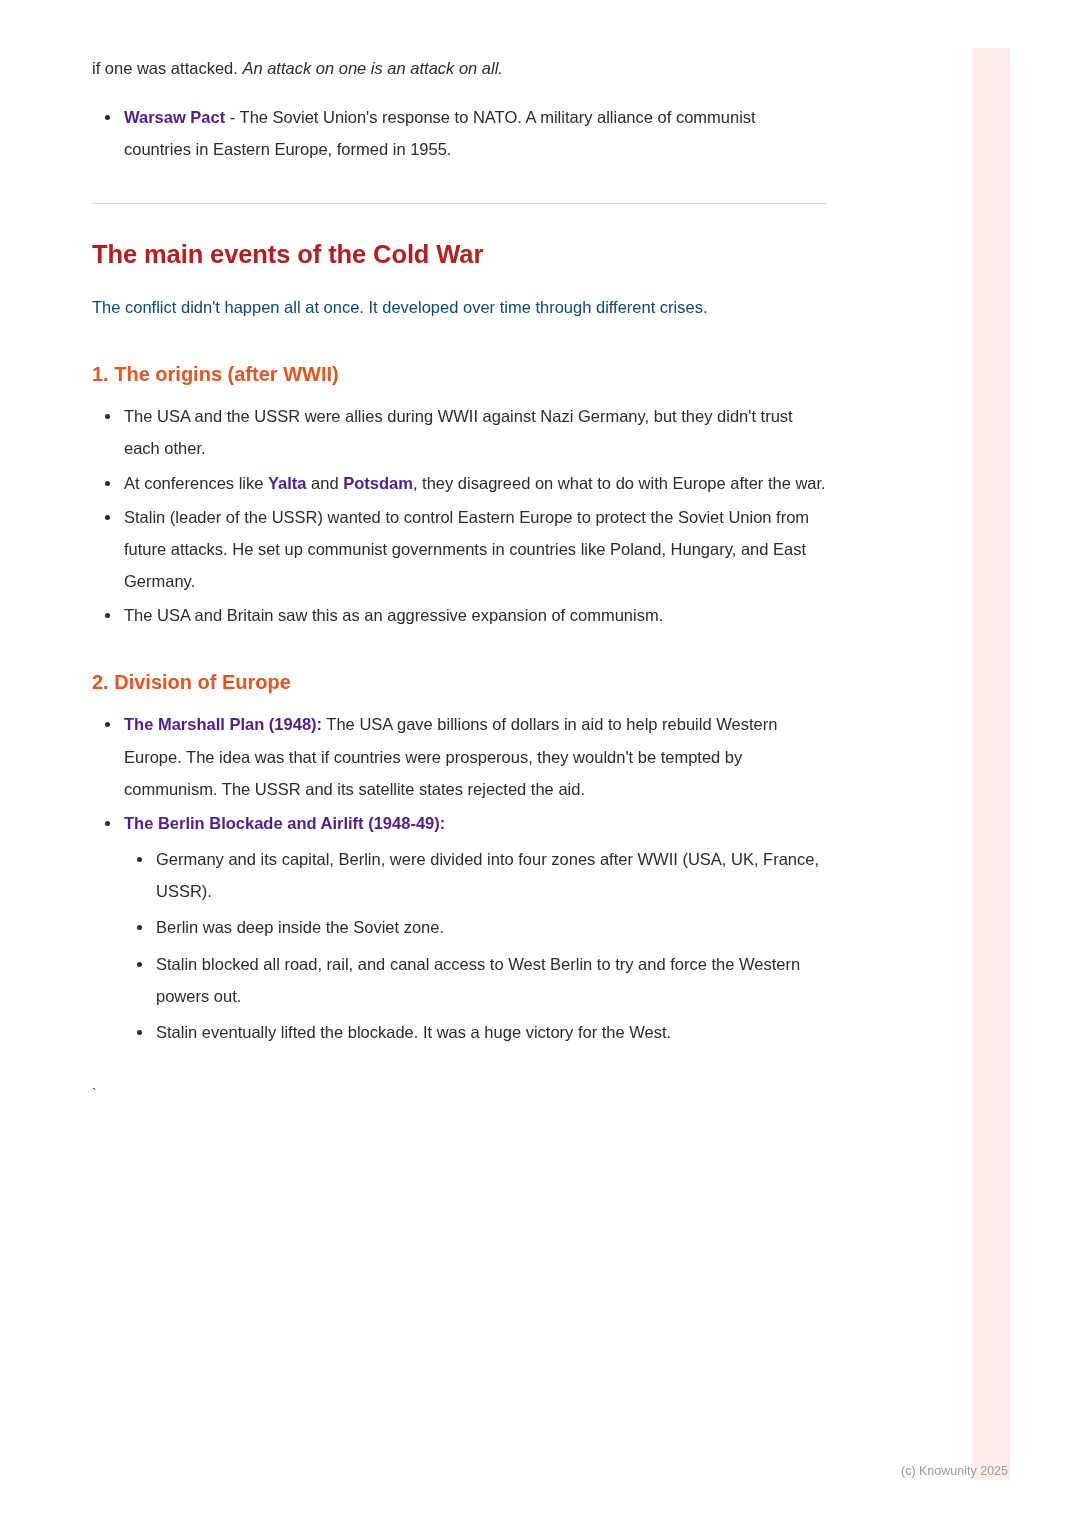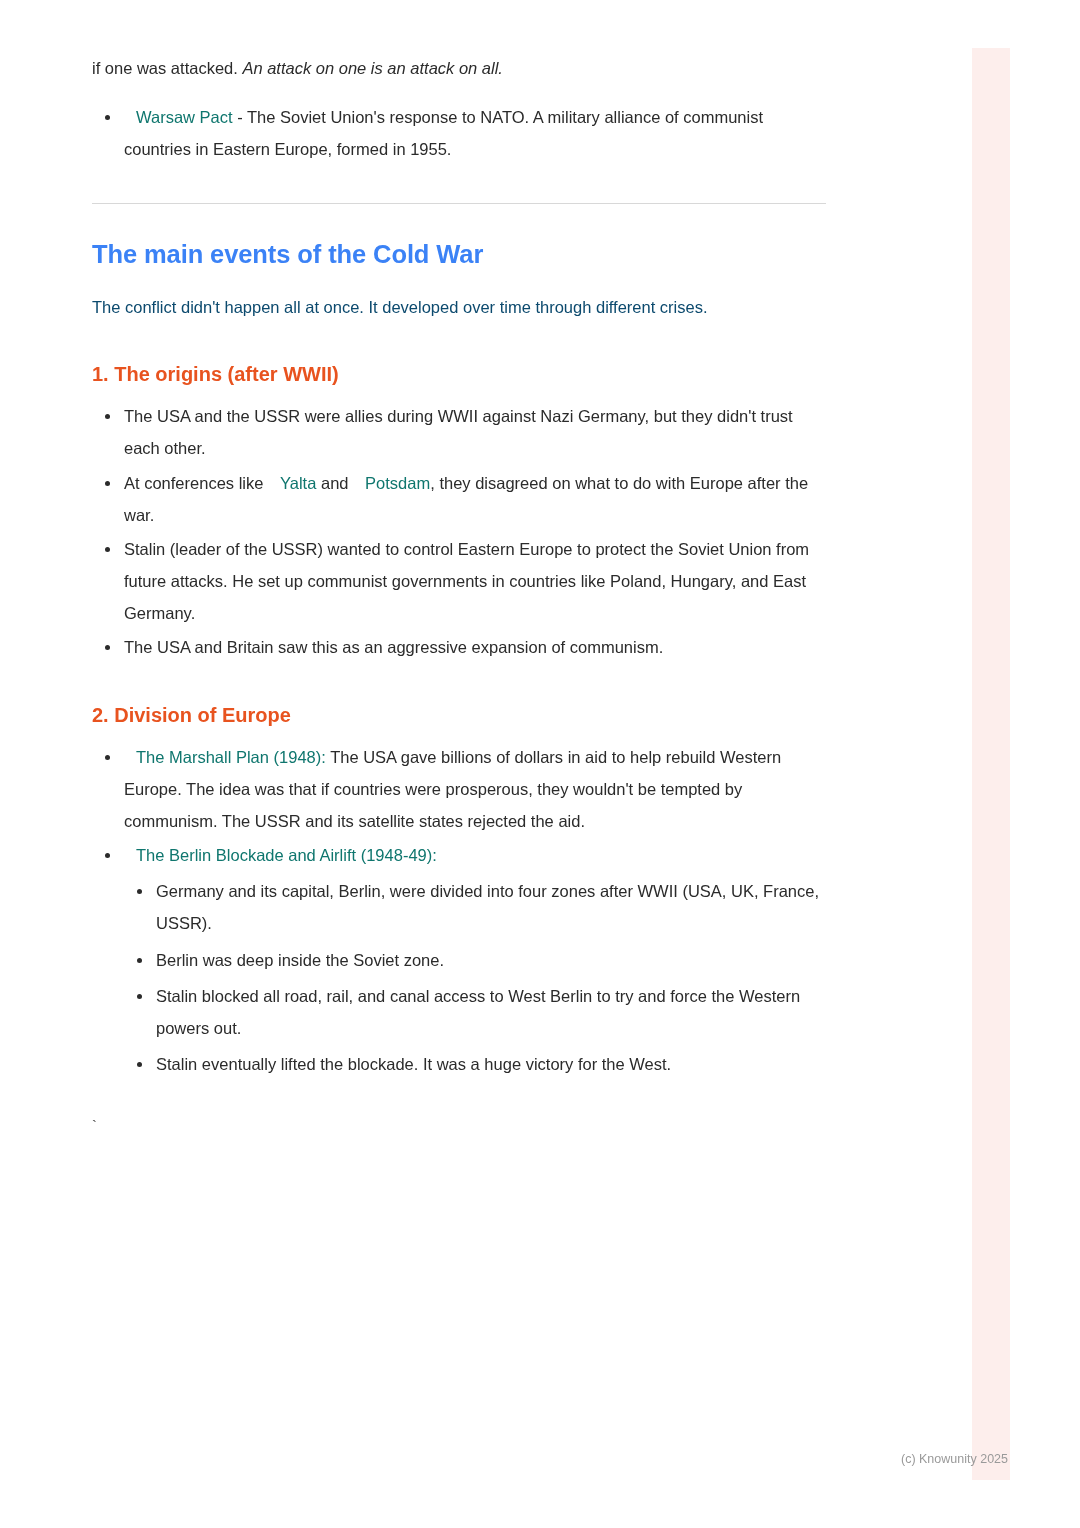--- a/index.html
+++ b/index.html
@@ -90,30 +90,30 @@
     content: "";
     position: absolute;
     left: 13px;
     top: 14px;
     width: 5px;
     height: 5px;
     border-radius: 50%;
     background: #2b2b2b;
   }
 
-  b, strong { font-weight: normal; color: #0f766e; margin-left: 12px; }
+  b, strong { font-weight: bold; color: #4c1d95; }
 
   .divider {
     border: none;
     border-top: 1px solid #d8d8d8;
     margin: 38px 0 0 0;
   }
 
   h1.section-title {
-    color: #3b82f6;
+    color: #b91c1c;
     font-size: 25.5px;
     font-weight: bold;
     margin: 36px 0 22px 0;
     letter-spacing: -0.1px;
   }
 
   h2.sub-title {
     color: #e8531f;
     font-size: 20px;
     font-weight: bold;
@@ -127,21 +127,21 @@
   .backtick {
     margin-top: 38px;
     font-size: 15px;
     color: #444;
     line-height: 1;
   }
 
   .footer {
     position: absolute;
     right: 72px;
-    bottom: 62px;
+    bottom: 50px;
     font-size: 12.5px;
     color: #9a9a9a;
   }
 </style>
 </head>
 <body>
 
 <div class="side-band"></div>
 
 <div class="page">

